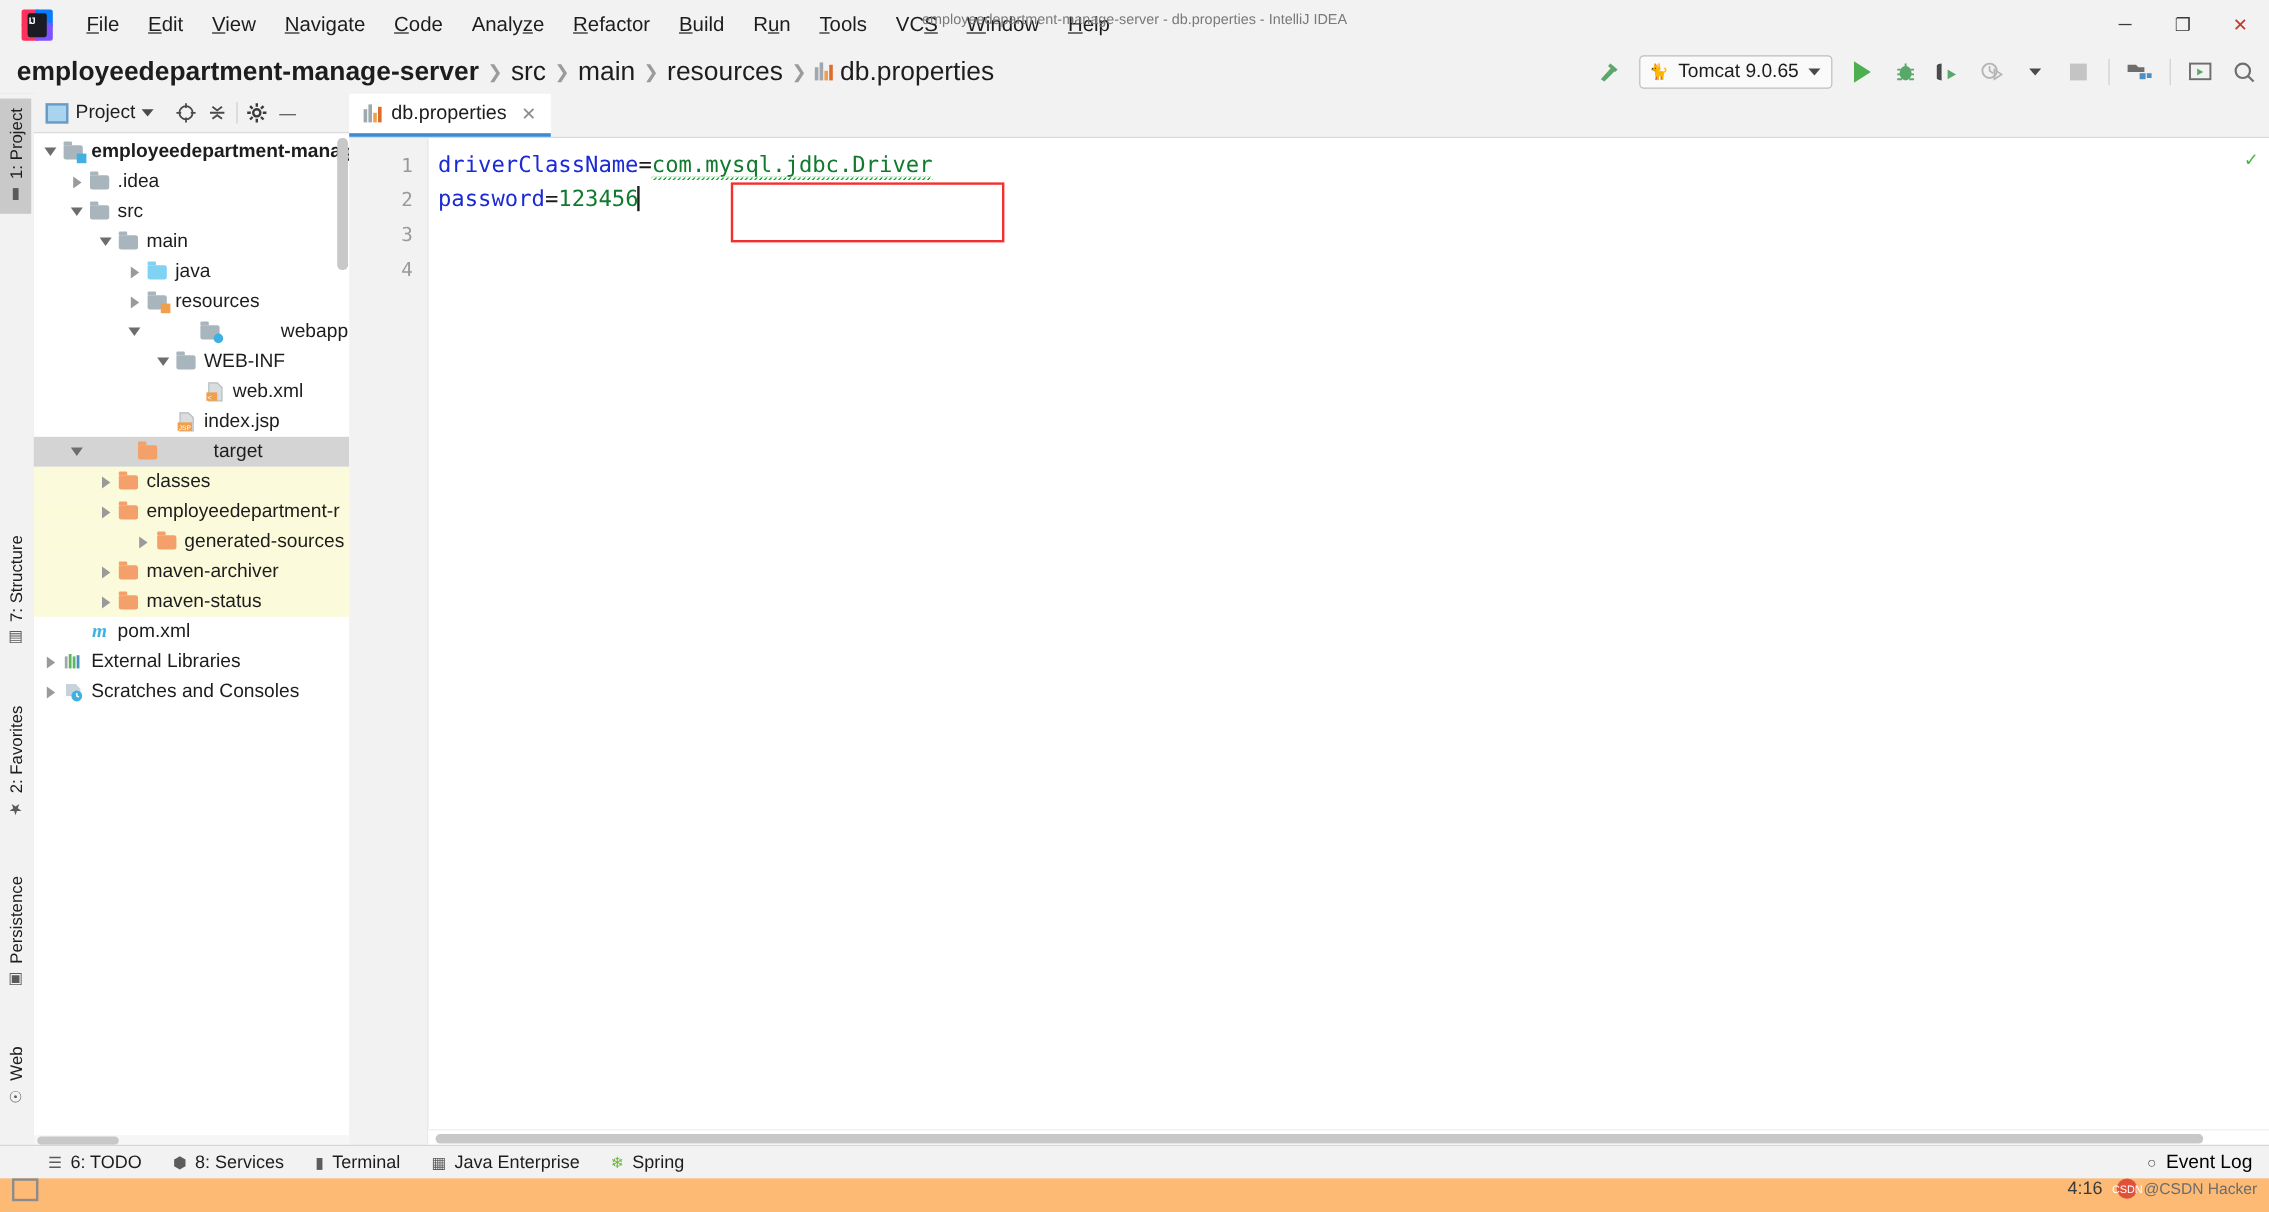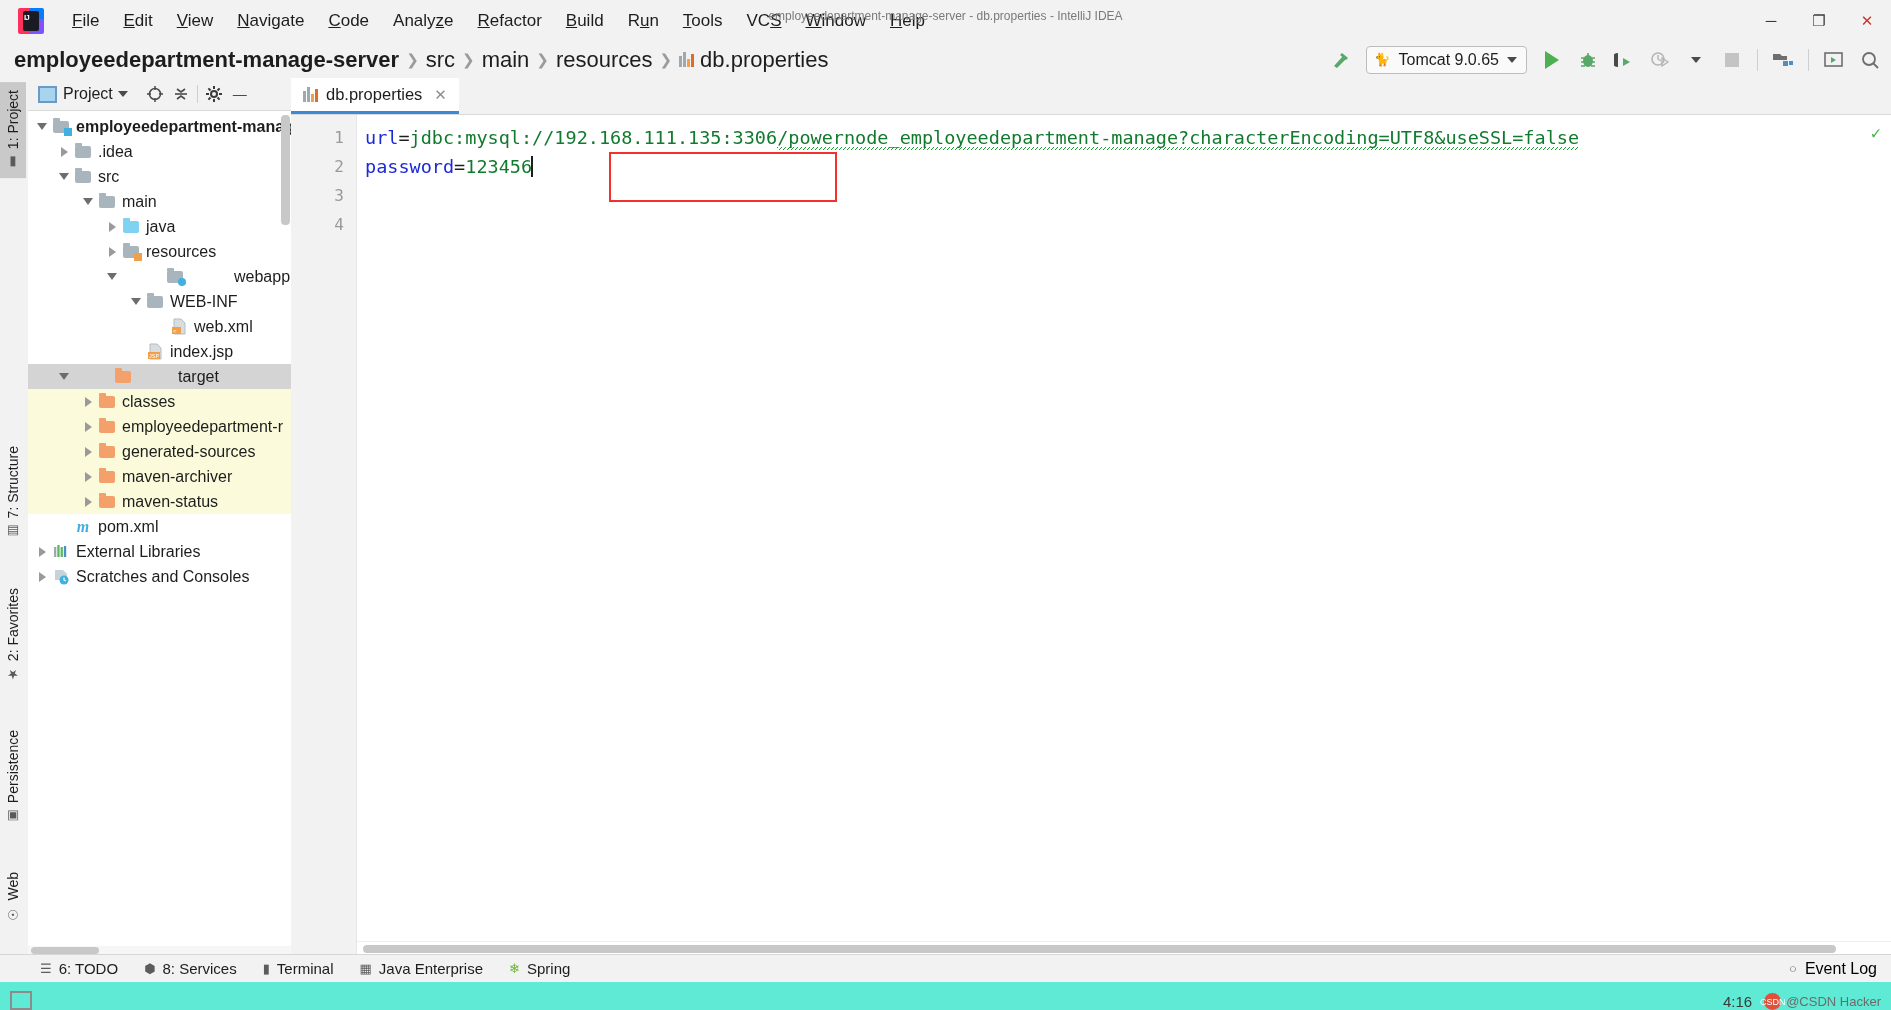--- a/index.html
+++ b/index.html
@@ -211,21 +211,21 @@
     position: absolute; left: 0; right: 0; bottom: 28px; height: 27px;
     background: #f2f2f2; border-top: 1px solid #d6d6d6;
     display: flex; align-items: center; padding-left: 40px; gap: 26px;
   }
   .bs-item { display: flex; align-items: center; gap: 7px; font-size: 15px; color: #1d1d1d; }
   .bs-ico { font-size: 13px; color: #5c5c5c; }
   .bs-right { position: absolute; right: 14px; display: flex; align-items: center; gap: 8px; }
 
   .statusbar {
     position: absolute; left: 0; right: 0; bottom: 0; height: 28px;
-    background: #5eead4; display: flex; align-items: flex-end;
+    background: #fdba74; display: flex; align-items: flex-start;
   }
   .status-left { margin-left: 10px; width: 18px; height: 15px; border: 2px solid #8c8c8c; }
   .status-right { position: absolute; right: 10px; display:flex; align-items:center; gap: 12px;
                   font-size: 14px; color: #4a4a4a; }
   .wm-time { font-size: 15px; color: #3a3a3a; }
   .wm-badge {
     display:flex; align-items:center; gap:5px; font-size:13px; color:#8b4a3a;
   }
   .wm-circle { width:17px;height:17px;border-radius:50%;background:#e0503a;color:#fff;
                font-size:9px;display:flex;align-items:center;justify-content:center; }
@@ -529,21 +529,21 @@
       </div>
       <div class="tree-row hl" style="padding-left:52px;">
         <span class="arrow">
             <span class="r"></span>
           </span>
         <span class="ficon">
             <span class="folder orange"></span>
           </span>
         <span class="tree-label">employeedepartment-r</span>
       </div>
-      <div class="tree-row hl" style="padding-left:52px;">
+      <div class="tree-row hl" style="padding-left:52px;justify-content:flex-end;">
         <span class="arrow">
             <span class="r"></span>
           </span>
         <span class="ficon">
             <span class="folder orange"></span>
           </span>
         <span class="tree-label">generated-sources</span>
       </div>
       <div class="tree-row hl" style="padding-left:52px;">
         <span class="arrow">
@@ -620,22 +620,22 @@
 
     <div class="code-wrap">
       <div class="gutter">
         <div>1</div>
         <div>2</div>
         <div>3</div>
         <div>4</div>
       </div>
 
       <div class="code">
-
-        <div class="line"><span class="k-key">url</span><span class="k-eq">=</span><span class="k-url-pre">jdbc:mysql://</span><span class="k-val">192.168.111.135:3306</span><span class="k-val squiggle">/powernode_employeedepartment-manage?characterEncoding=UTF8&amp;useSSL=false</span></div>
+        <div class="line"><span class="k-key">driverClassName</span><span class="k-eq">=</span><span class="k-val squiggle">com.mysql.jdbc.Driver</span></div>
+
 
 
         <div class="line"><span class="k-key">password</span><span class="k-eq">=</span><span class="k-val">123456</span><span class="caret"></span></div>
 
         <div class="hl-box" style="left:252px; top:37px; width:224px; height:46px;"></div>
 
         <div class="right-gutter-ok">✓</div>
       </div>
 
       <div class="hscroll-ed">

